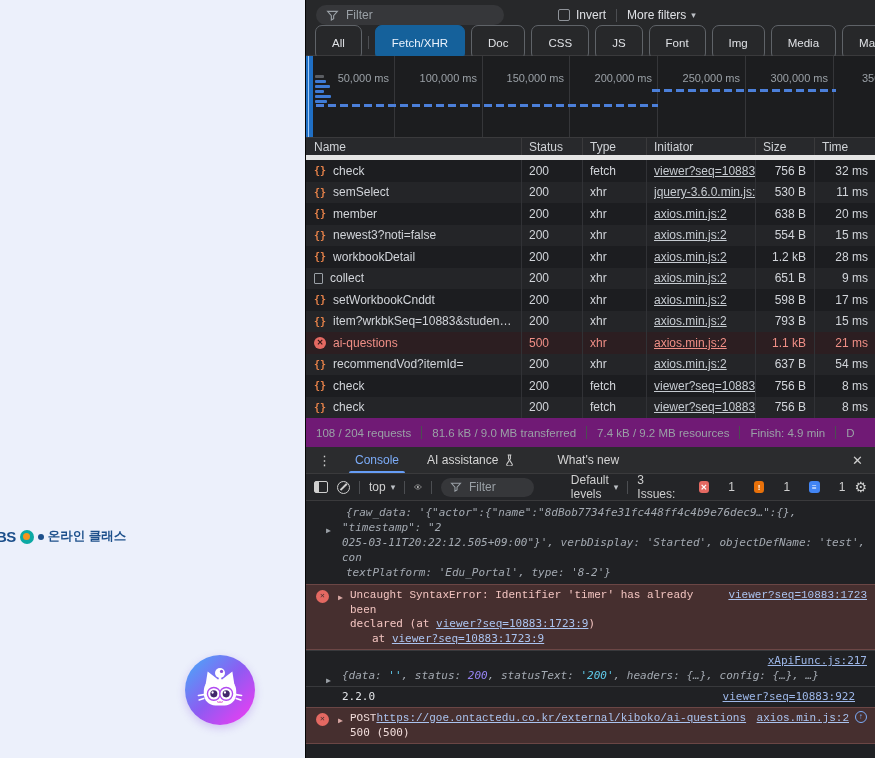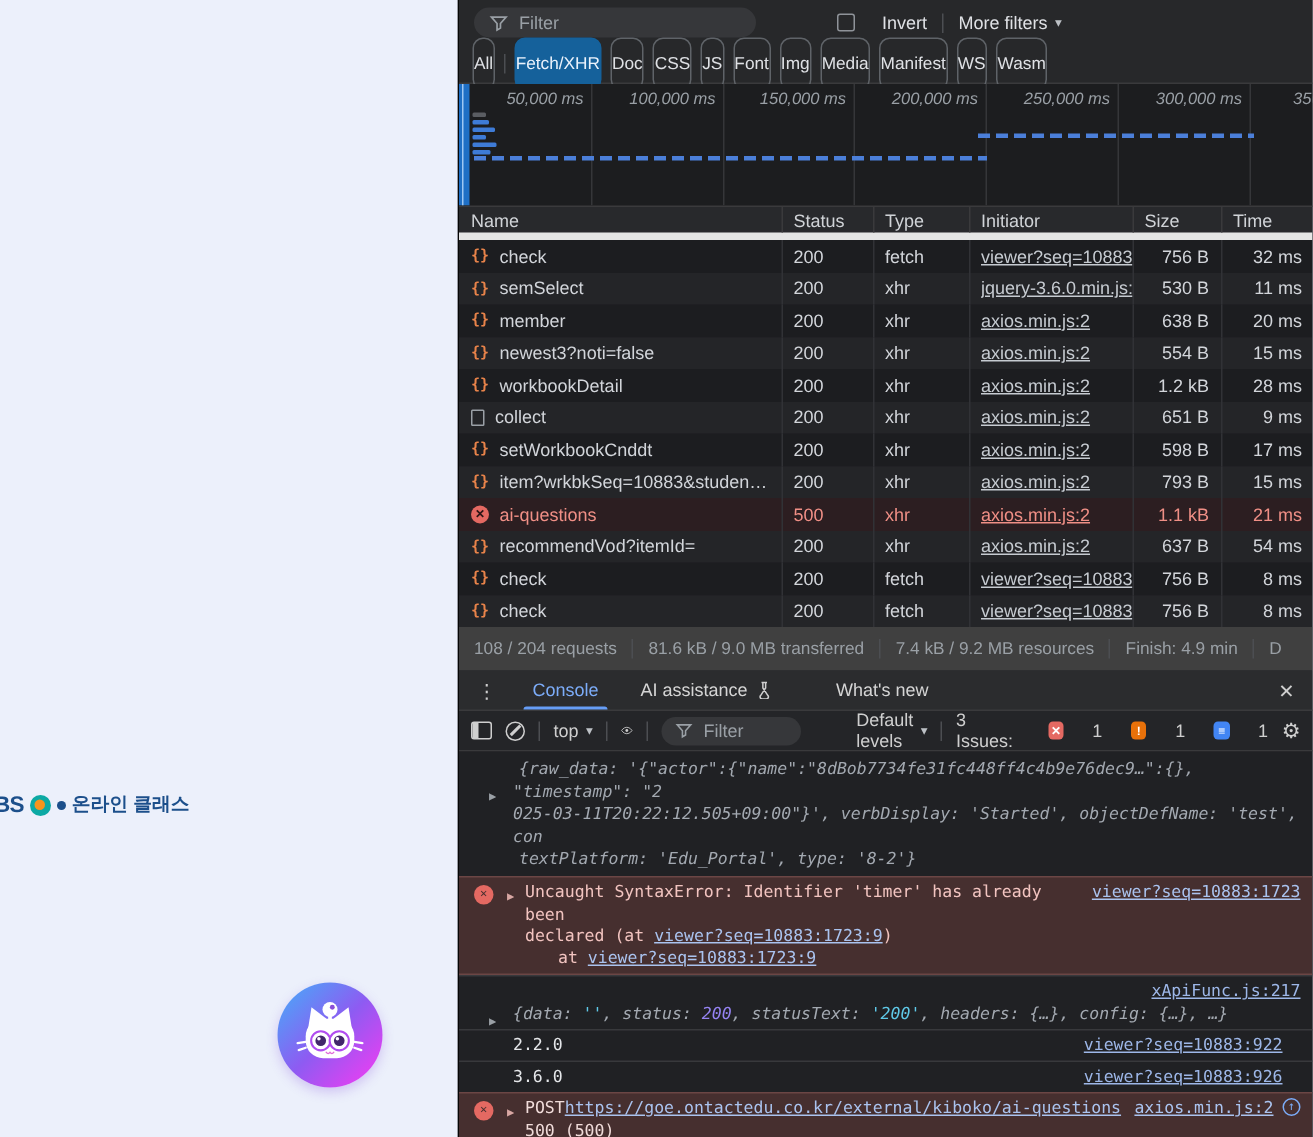--- a/index.html
+++ b/index.html
@@ -24,34 +24,34 @@
   .dt { width:570px; height:100%; display:flex; flex-direction:column; background:#202124;
         border-left:1px solid #060606; color:#d2d5da; }
   .vs { width:1px; height:13px; background:#4c4e52; flex:none; }
 
   
   .f-bar { height:30px; flex:none; display:flex; align-items:center; gap:10px; padding:0 10px; background:#27282a; }
   .f-pill { width:188px; height:20px; border-radius:10px; background:#36373a; display:flex; align-items:center; gap:7px; padding:0 10px; cursor:text; }
   .f-pill svg, .ctb-pill svg { flex:none; }
   .ph { font-size:12px; color:#9aa0a6; }
   .chk { width:12px; height:12px; border:1.5px solid #8f9399; border-radius:2px; background:transparent; flex:none; cursor:pointer; }
-  .invert { display:flex; align-items:center; gap:18px; font-size:12px; color:#dfe1e5;padding-left:44px; }
+  .invert { display:flex; align-items:center; gap:6px; font-size:12px; color:#dfe1e5;padding-left:44px; }
   .moref { display:flex; align-items:center; gap:5px; font-size:12px; color:#dfe1e5; cursor:pointer; }
   .caret { font-size:9px; color:#bdc1c6; }
 
   
   .chips { height:26px; flex:none; display:flex; align-items:center; gap:6px; padding:0 9px; background:#27282a; border-bottom:1px solid #3a3a3c; }
-  .chip { height:35px; padding:0 0; display:flex; align-items:center; border-radius:7px; border:1px solid #5f6368;
+  .chip { height:35px; padding:0 16px; display:flex; align-items:center; border-radius:7px; border:1px solid #5f6368;
           background:transparent; font-size:11.5px; color:#dfe1e5; cursor:pointer; white-space:nowrap; font-family:inherit; }
   .chip.sel { background:#15619b; border-color:#15619b; color:#eaf2fc; }
 
   
   .ov { height:82px; flex:none; position:relative; overflow:hidden; background:#1c1d1f; border-bottom:1px solid #3a3a3c; }
   .gl { position:absolute; top:0; bottom:0; width:1px; background:#353639; }
-  .tick { position:absolute; top:4px; font-size:11px; color:#9aa0a6; white-space:nowrap;font-style:italic; }
+  .tick { position:absolute; top:16px; font-size:11px; color:#9aa0a6; white-space:nowrap; }
   .hdl { position:absolute; left:0; top:0; width:7px; height:100%; background:#1f6fc5; cursor:ew-resize; }
   .hdl i { position:absolute; left:2px; top:0; bottom:0; width:1px; background:#9ec7f3; display:block; }
   .ovb { position:absolute; height:3px; background:#3e7bd6; border-radius:1px; }
   .ovb.gray { background:#5a5d62; }
   .dash { position:absolute; height:3px; background:repeating-linear-gradient(90deg,#4b7fd9 0 8px,transparent 8px 12px); }
 
   
   .grid6 { display:grid; grid-template-columns:215px 61px 64px 109px 59px 62px; }
   .thead { height:22px; flex:none; background:#28292c; border-bottom:5px solid #e5e5e5; font-size:12px; color:#d0d3d7; }
   .thead > div { display:flex; align-items:center; padding-left:7px; border-left:1px solid #3a3a3c; overflow:hidden; }
@@ -65,21 +65,21 @@
   .nr .num { justify-content:flex-end; padding-right:8px; }
   .ilink { color:#c6cbd1; text-decoration:underline; cursor:pointer; overflow:hidden; white-space:nowrap; }
   .nicon { flex:none; }
   .nicon.braces { color:#e8834a; font:bold 10px "DejaVu Sans Mono",monospace; }
   .nicon.doc { width:9px; height:11px; border:1px solid #9aa0a6; border-radius:1px; }
   .nicon.errdot { width:12px; height:12px; border-radius:50%; background:#e46962; color:#2b1516; font-size:8px; font-weight:bold; display:flex; align-items:center; justify-content:center; }
   .nr.errrow { background:#2c1e21 !important; color:#f08f86; }
   .nr.errrow .ilink { color:#f08f86; }
 
   
-  .sumbar { height:29px; flex:none; display:flex; align-items:center; gap:10px; padding:0 0 0 10px; background:#404040; font-size:11.5px; color:#9aa0a6; overflow:hidden; white-space:nowrap; }
+  .sumbar { height:29px; flex:none; display:flex; align-items:center; gap:10px; padding:0 0 0 10px; background:#701a75; font-size:11.5px; color:#9aa0a6; overflow:hidden; white-space:nowrap; }
 
   
   .dtabs { height:27px; flex:none; display:flex; align-items:center; background:#2b2c2e; border-bottom:1px solid #3a3a3c; font-size:12px; }
   .kebab { padding:0 10px 0 12px; color:#cfcfcf; font-size:13px; cursor:pointer; }
   .dtab { position:relative; height:100%; display:flex; align-items:center; gap:6px; padding:0 14px; color:#d5d5d5; cursor:pointer; }
   .dtab.active { color:#7cacf8; }
   .dtab.active .underline { position:absolute; left:8px; right:8px; bottom:0; height:2px; background:#669df6; border-radius:2px 2px 0 0; }
   .dclose { margin-left:auto; padding:0 12px; color:#cfcfcf; font-size:13px; cursor:pointer; }
 
   
@@ -100,21 +100,21 @@
   .tri { font-size:8px; color:#9aa0a6; font-style:normal; cursor:pointer; }
   .m1 { position:relative; padding:4px 8px 4px 36px; line-height:15px; font-style:italic; color:#a3a9b1; }
   .m1 .tri { position:absolute; left:20px; top:22px; }
   .m1 .ind { display:block; text-indent:4px; }
   .m1 .mid { display:block; }
   .em { position:relative; background:#462f2f; border-top:1px solid #6b4645; border-bottom:1px solid #6b4645;
         padding:3px 8px 3px 44px; line-height:14.5px; color:#f2c4c0; }
   .eic { position:absolute; left:10px; top:5px; width:13px; height:13px; border-radius:50%; background:#e46962; color:#462f2f;
          font-size:8px; font-weight:bold; font-style:normal; display:flex; align-items:center; justify-content:center; }
   .em .tri { position:absolute; left:32px; top:6px; color:#d8a7a3; }
-  .eline { display:flex; }
+  .eline { display:flex;font-family:Liberation Mono, monospace; }
   .espace { flex:1; }
   .esrc, .elink { color:#aac3ef; text-decoration:underline; cursor:pointer; white-space:nowrap; }
   .esrc { margin-left:8px; }
   .eindent { padding-left:22px; }
   .neticon { width:12px; height:12px; border:1.5px solid #7cacf8; border-radius:50%; color:#7cacf8; font-size:8px;
              display:inline-flex; align-items:center; justify-content:center; margin-left:6px; flex:none; cursor:pointer; }
   .mo { position:relative; padding:2px 8px 3px 36px; line-height:15px; border-top:1px solid #38393c; }
   .mo .rsrc { display:block; text-align:right; }
   .mo .rsrc a { color:#9db7e8; text-decoration:underline; cursor:pointer; }
   .mo .tri { position:absolute; left:20px; top:22px; }
@@ -492,25 +492,20 @@
         <span class="objprev">
           <span>{data: </span><span class="js-str">''</span><span>, status: </span><span class="js-num">200</span><span>, statusText: </span><span class="js-str">'200'</span><span>, headers: {…}, config: {…}, …}</span>
         </span>
       </div>
 
       <div class="vr">
         <span>2.2.0</span>
         <span class="espace"></span>
         <a class="esrc">viewer?seq=10883:922</a>
       </div>
-      <div class="vr">
-        <span>3.6.0</span>
-        <span class="espace"></span>
-        <a class="esrc">viewer?seq=10883:926</a>
-      </div>
 
       <div class="em">
         <span class="eic">✕</span>
         <span class="tri">▶</span>
         <div class="eline">
           <span class="epost">POST </span>
           <a class="elink">https://goe.ontactedu.co.kr/external/kiboko/ai-questions</a>
           <span class="espace"></span>
           <a class="esrc">axios.min.js:2</a>
           <span class="neticon">↑</span>

